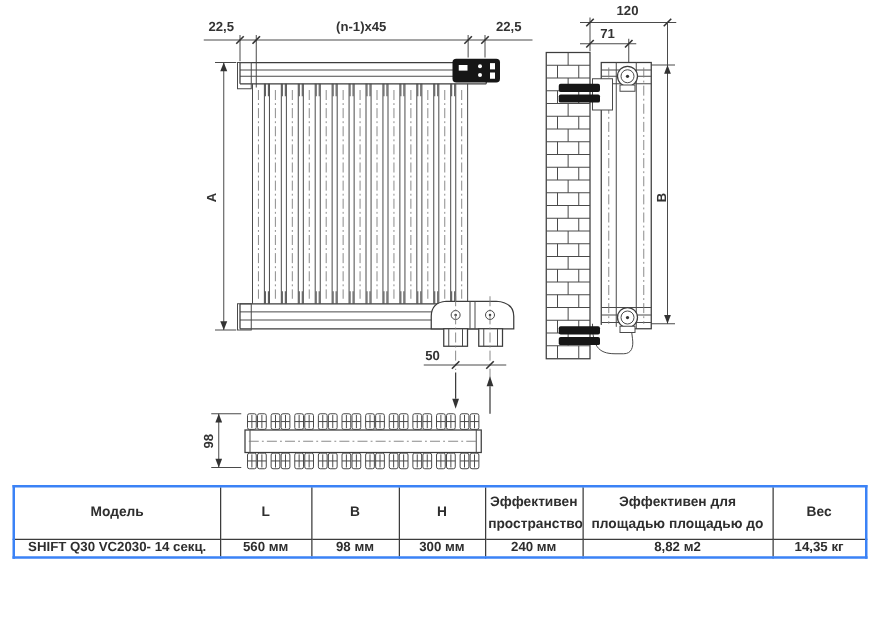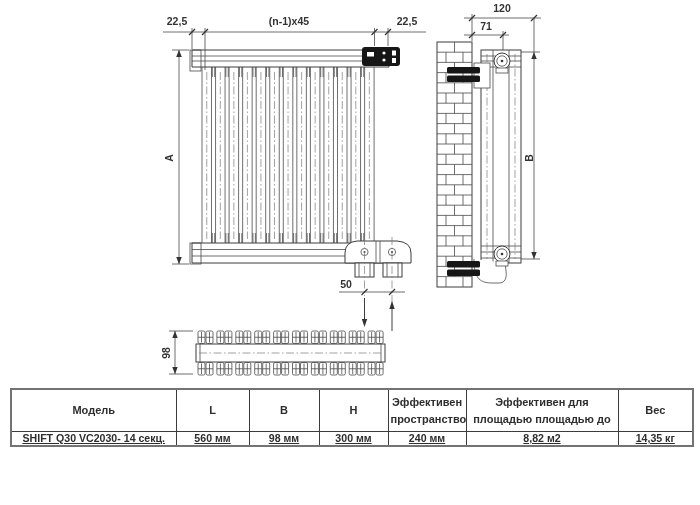--- a/index.html
+++ b/index.html
@@ -8,25 +8,25 @@
   svg{position:absolute;top:0;left:0;}
   .ln{stroke:#3d3d3d;stroke-width:1;fill:none;}
   .thin{stroke:#4a4a4a;stroke-width:0.8;fill:none;}
   .dimln{stroke:#4a4a4a;stroke-width:0.8;fill:none;}
   .tick{stroke:#333;stroke-width:1.3;fill:none;}
   .cl{stroke:#7a7a7a;stroke-width:0.7;fill:none;stroke-dasharray:8 2.5 1.5 2.5;}
   .dimtxt{font:bold 10.5px "Liberation Sans",sans-serif;fill:#333;}
   .blk{fill:#161616;stroke:none;}
   .wht{fill:#fff;}
   table.spec{position:absolute;top:388px;left:10px;width:682px;border-collapse:collapse;
-    table-layout:fixed;border:2px solid #737373;background:#fff;}
+    table-layout:fixed;border:2px solid #3b82f6;background:#fff;}
   table.spec th,table.spec td{border:1px solid #3c3c3c;text-align:center;vertical-align:middle;
     color:#2e2e2e;font-weight:bold;padding:0 2px;overflow:hidden;}
   table.spec th{height:41px;font-size:11px;line-height:1.5;}
-  table.spec td{height:13px;font-size:10.6px;line-height:1.05;white-space:nowrap;text-decoration:underline;}
+  table.spec td{height:13px;font-size:10.6px;line-height:1.05;white-space:nowrap;}
 </style>
 </head>
 <body>
 
 <div class="sheet">
 
   <svg width="700" height="385" viewBox="0 0 700 385">
 
     <g>
 

